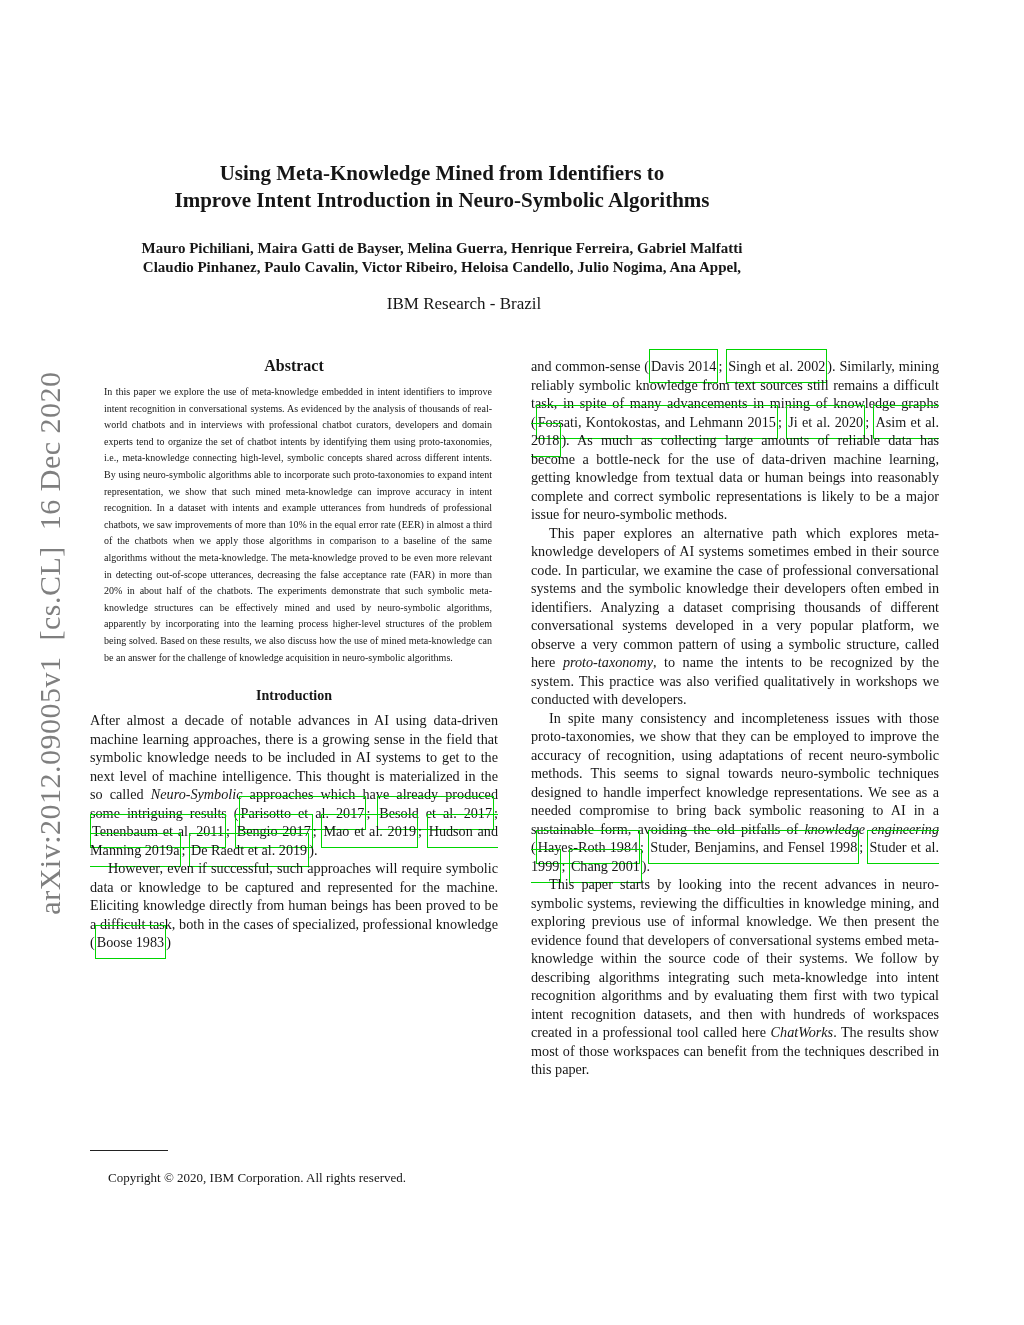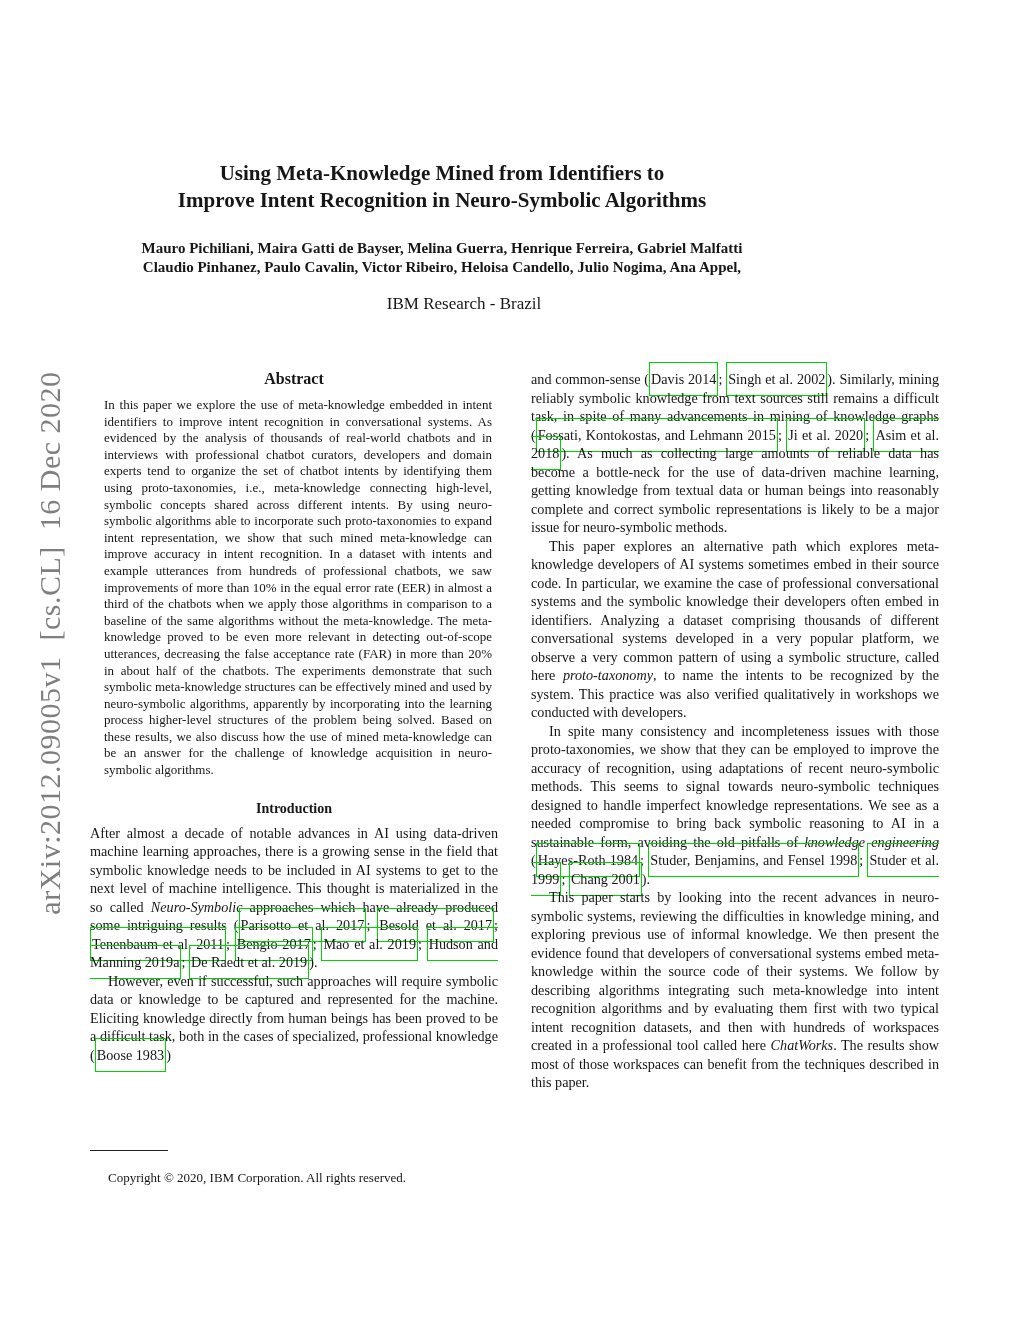--- a/index.html
+++ b/index.html
@@ -26,29 +26,29 @@
     letter-spacing: 0.5px;
   }
   
   .header { position: absolute; top: 160px; left: 0; width: 884px; text-align: center; }
   .title-line { font-size: 21px; font-weight: bold; line-height: 27px; }
   .authors { margin-top: 25px; }
   .authors-line { font-size: 15px; font-weight: bold; line-height: 19px; }
   .affiliation { margin-top: 17px; font-size: 17px; padding-left: 44px; }
 
   
-  .col { position: absolute; top: 370px; width: 408px; }
+  .col { position: absolute; top: 357px; width: 408px; }
   .col-left  { left: 90px; }
   .col-right { left: 531px; }
 
   .abstract-heading {
     text-align: center; font-weight: bold; font-size: 16px; margin: 0 0 9px 0;
   }
   .abstract-body {
-    font-size: 13px; line-height: 16.6px; text-align: justify;
+    font-size: 10px; line-height: 16.6px; text-align: justify;
     padding: 0 6px 0 14px; margin: 0;
   }
   .section-heading {
     text-align: center; font-weight: bold; font-size: 14px;
     margin: 22px 0 7px 0;
   }
   .par {
     font-size: 14.2px; line-height: 18.5px; text-align: justify; margin: 0;
   }
   .par + .par { text-indent: 18px; }
@@ -66,21 +66,21 @@
 </style>
 </head>
 <body>
 
 <div class="page">
 
   <div class="arxiv-watermark">arXiv:2012.09005v1  [cs.CL]  16 Dec 2020</div>
 
   <div class="header">
     <div class="title-line">Using Meta-Knowledge Mined from Identifiers to</div>
-    <div class="title-line">Improve Intent Recognition in Neuro-Symbolic Algorithms</div>
+    <div class="title-line">Improve Intent Introduction in Neuro-Symbolic Algorithms</div>
     <div class="authors">
       <div class="authors-line">Mauro Pichiliani, Maira Gatti de Bayser, Melina Guerra, Henrique Ferreira, Gabriel Malfatti</div>
       <div class="authors-line">Claudio Pinhanez, Paulo Cavalin, Victor Ribeiro, Heloisa Candello, Julio Nogima, Ana Appel,</div>
     </div>
     <div class="affiliation">IBM Research - Brazil</div>
   </div>
 
   <div class="col col-left">
     <div class="abstract-heading">Abstract</div>
     <p class="abstract-body">In this paper we explore the use of meta-knowledge embedded in intent identifiers to improve intent recognition in conversational systems. As evidenced by the analysis of thousands of real-world chatbots and in interviews with professional chatbot curators, developers and domain experts tend to organize the set of chatbot intents by identifying them using proto-taxonomies, i.e., meta-knowledge connecting high-level, symbolic concepts shared across different intents. By using neuro-symbolic algorithms able to incorporate such proto-taxonomies to expand intent representation, we show that such mined meta-knowledge can improve accuracy in intent recognition. In a dataset with intents and example utterances from hundreds of professional chatbots, we saw improvements of more than 10% in the equal error rate (EER) in almost a third of the chatbots when we apply those algorithms in comparison to a baseline of the same algorithms without the meta-knowledge. The meta-knowledge proved to be even more relevant in detecting out-of-scope utterances, decreasing the false acceptance rate (FAR) in more than 20% in about half of the chatbots. The experiments demonstrate that such symbolic meta-knowledge structures can be effectively mined and used by neuro-symbolic algorithms, apparently by incorporating into the learning process higher-level structures of the problem being solved. Based on these results, we also discuss how the use of mined meta-knowledge can be an answer for the challenge of knowledge acquisition in neuro-symbolic algorithms.</p>

